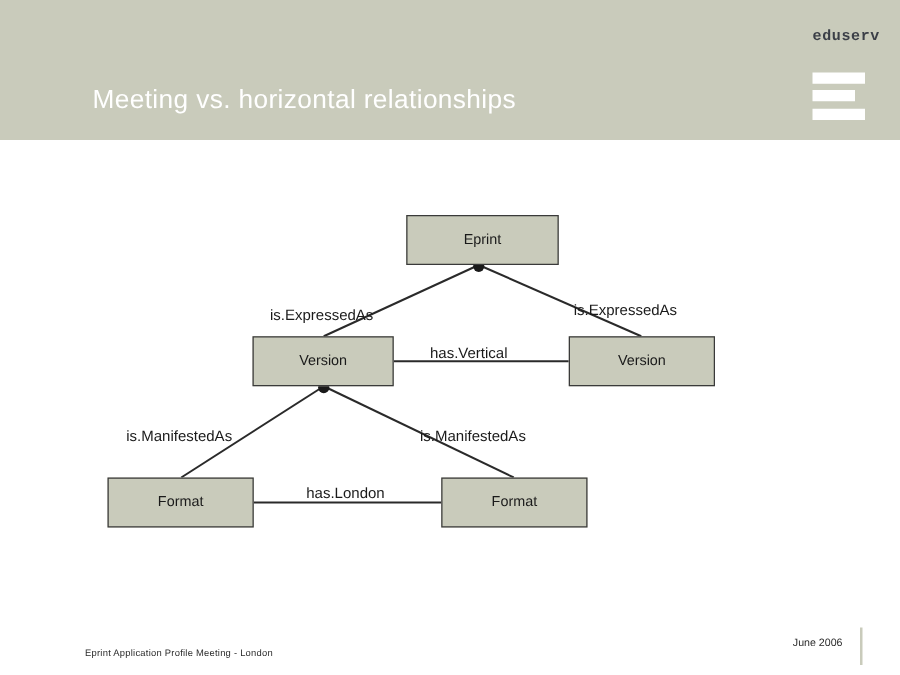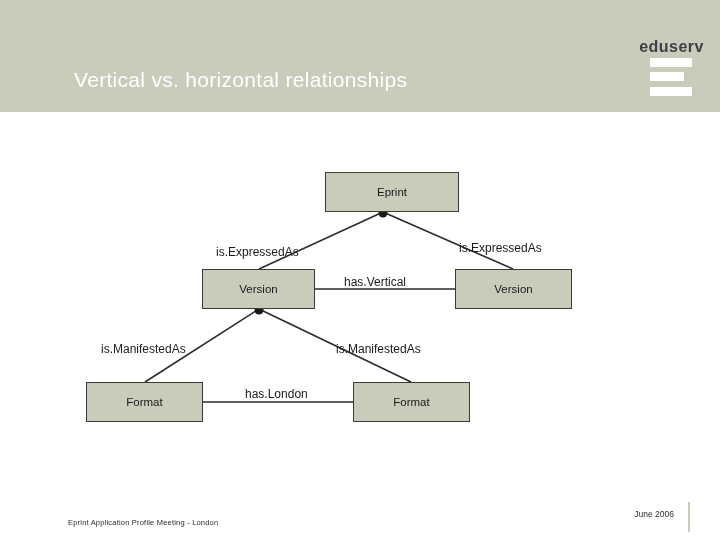--- a/index.html
+++ b/index.html
@@ -27,25 +27,26 @@
     position: absolute;
     right: 0;
     top: 0;
     width: 92px;
     height: 112px;
     background: #c9cbbb;
   }
   .brand {
     position: absolute;
     right: 16px;
-    top: 38px;
-    font-size: 16px;
+    top: 22px;
+    font-size: 12px;
     letter-spacing: 0.5px;
     color: #3b3f47;
     font-weight: bold;
+    font-family: Liberation Mono, monospace;
   }
   .brand-e {
     position: absolute;
     right: 28px;
     top: 58px;
     width: 42px;
     height: 38px;
   }
   .brand-e .bar {
     position: absolute;
@@ -130,21 +131,21 @@
 <div class="header-band-inner"></div>
 <div class="header-right-block"></div>
 
 <div class="brand">eduserv</div>
 <div class="brand-e">
   <div class="bar b1"></div>
   <div class="bar b2"></div>
   <div class="bar b3"></div>
 </div>
 
-<div class="slide-title">Vertical vs. horizontal relationships</div>
+<div class="slide-title">Meeting vs. horizontal relationships</div>
 
 <div class="diagram">
 
   <svg class="svg-layer" width="720" height="370">
 
     <line x1="383" y1="100" x2="259" y2="157" stroke="#2a2a2a" stroke-width="1.6"></line>
 
     <line x1="383" y1="100" x2="513" y2="157" stroke="#2a2a2a" stroke-width="1.6"></line>
 
     <circle cx="383" cy="101" r="4.5" fill="#1a1a1a"></circle>
@@ -153,21 +154,21 @@
 
     <line x1="259" y1="197" x2="411" y2="270" stroke="#2a2a2a" stroke-width="1.6"></line>
 
     <circle cx="259" cy="198" r="4.5" fill="#1a1a1a"></circle>
 
     <line x1="315" y1="177" x2="455" y2="177" stroke="#2a2a2a" stroke-width="1.6"></line>
 
     <line x1="203" y1="290" x2="353" y2="290" stroke="#2a2a2a" stroke-width="1.6"></line>
   </svg>
 
-  <div class="node" style="left:325px; top:60px; width:134px; height:40px;">
+  <div class="node" style="left:325px; top:60px; width:122px; height:40px;">
     <span>Eprint</span>
   </div>
 
   <div class="node" style="left:202px; top:157px; width:113px; height:40px;">
     <span>Version</span>
   </div>
 
   <div class="node" style="left:455px; top:157px; width:117px; height:40px;">
     <span>Version</span>
   </div>

